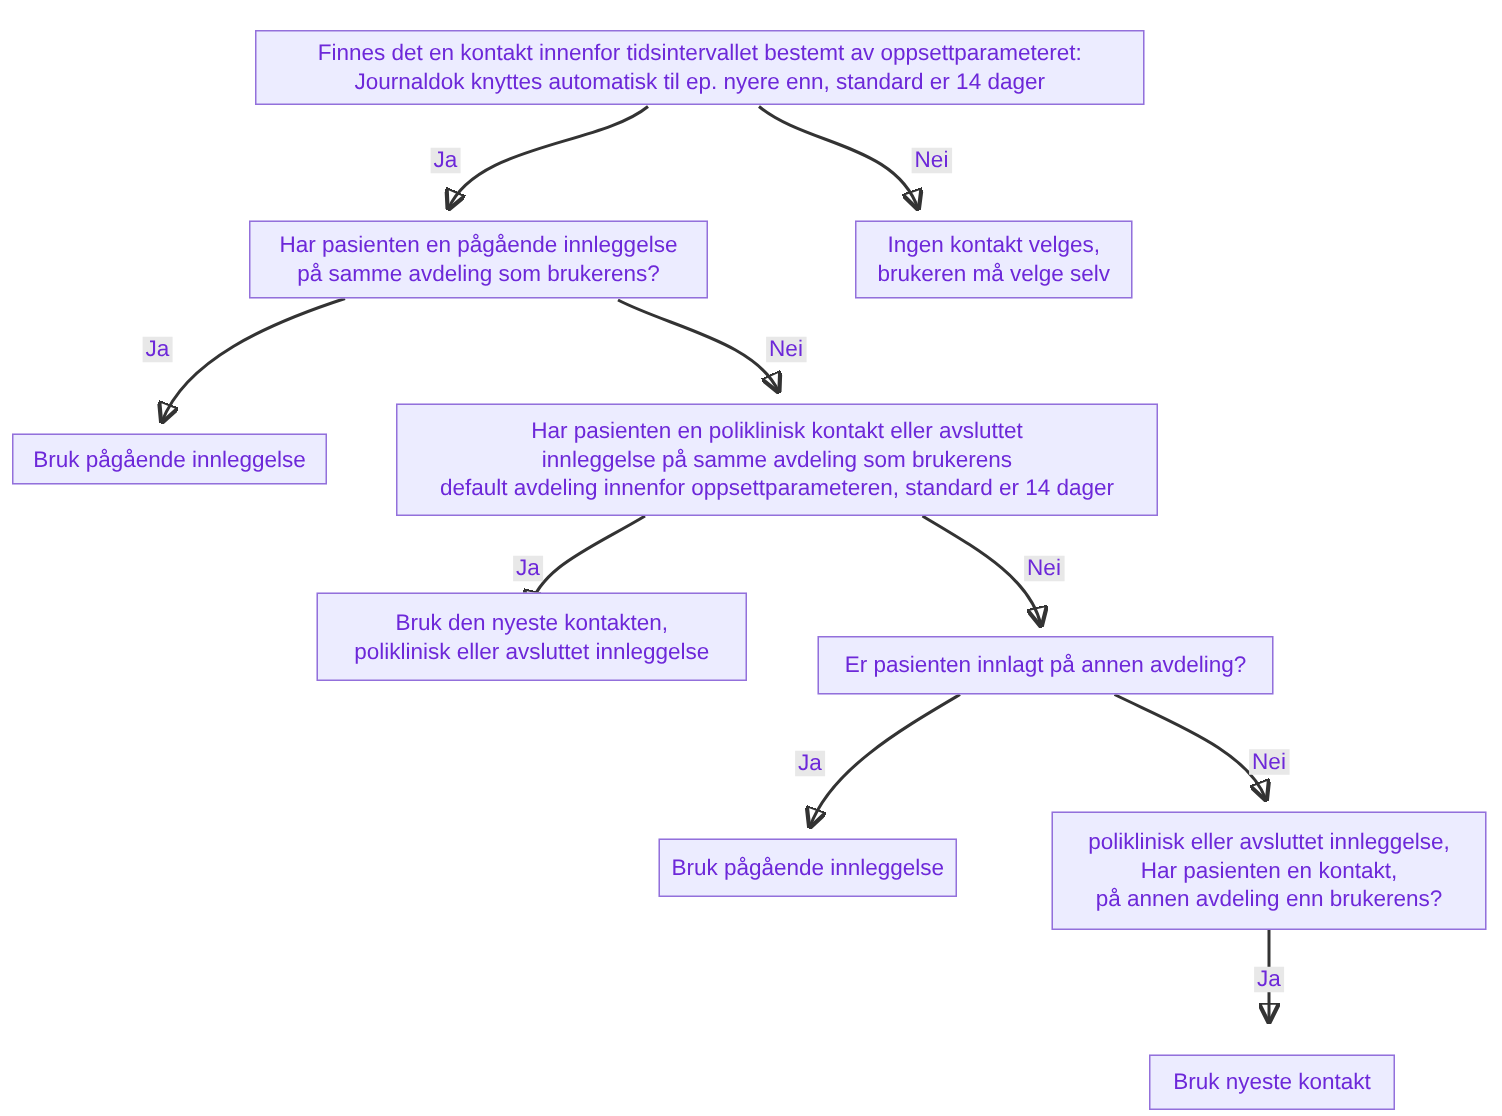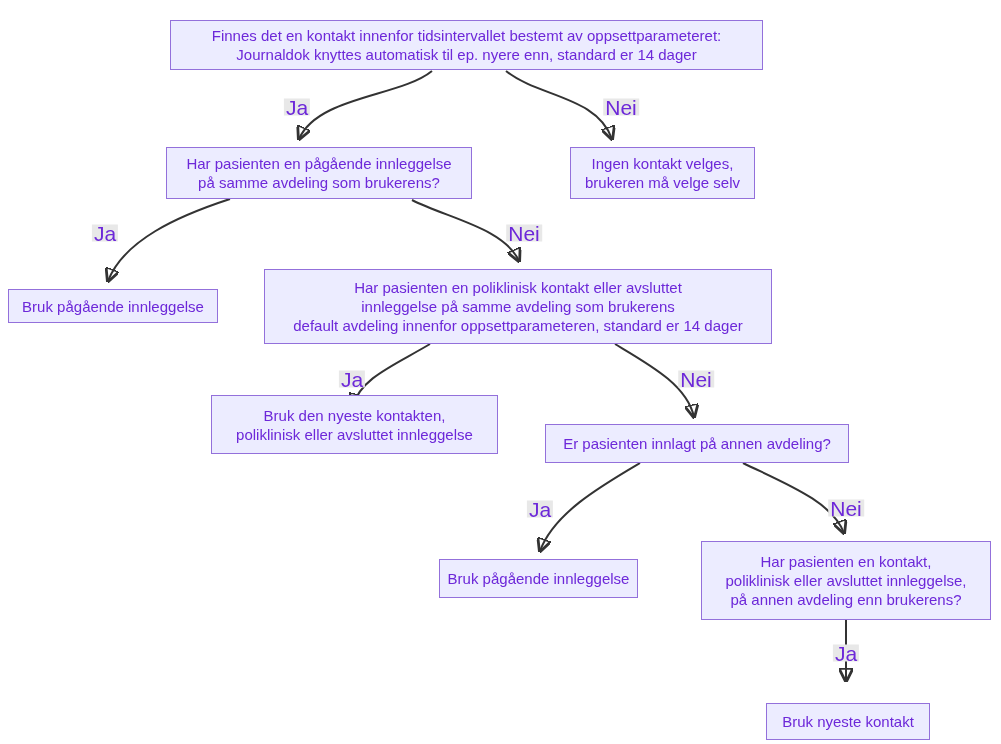--- a/index.html
+++ b/index.html
@@ -34,21 +34,21 @@
     justify-content: center;
     text-align: center;
     font-size: 15px;
     line-height: 19px;
   }
   .node .line { white-space: nowrap; }
   .edge-label {
     position: absolute;
     transform: translate(-50%, -50%);
     background: #e8e8e8;
-    font-size: 21px;
+    font-size: 15px;
     line-height: 17px;
     padding: 0 2px;
     white-space: nowrap;
   }
 </style>
 </head>
 <body>
 
 <div class="canvas">
 
@@ -101,22 +101,22 @@
 
   <div class="node" style="left:545px; top:424px; width:304px; height:39px;">
     <span class="line">Er pasienten innlagt på annen avdeling?</span>
   </div>
 
   <div class="node" style="left:439px; top:559px; width:199px; height:39px;">
     <span class="line">Bruk pågående innleggelse</span>
   </div>
 
   <div class="node" style="left:701px; top:541px; width:290px; height:79px;">
+    <span class="line">poliklinisk eller avsluttet innleggelse,</span>
     <span class="line">Har pasienten en kontakt,</span>
-    <span class="line">poliklinisk eller avsluttet innleggelse,</span>
     <span class="line">på annen avdeling enn brukerens?</span>
   </div>
 
   <div class="node" style="left:766px; top:689px; width:164px; height:37px;margin-top:14px;">
     <span class="line">Bruk nyeste kontakt</span>
   </div>
 
   <span class="edge-label" style="left:297px; top:107px;">Ja</span>
   <span class="edge-label" style="left:621px; top:107px;">Nei</span>
   <span class="edge-label" style="left:105px; top:233px;">Ja</span>

